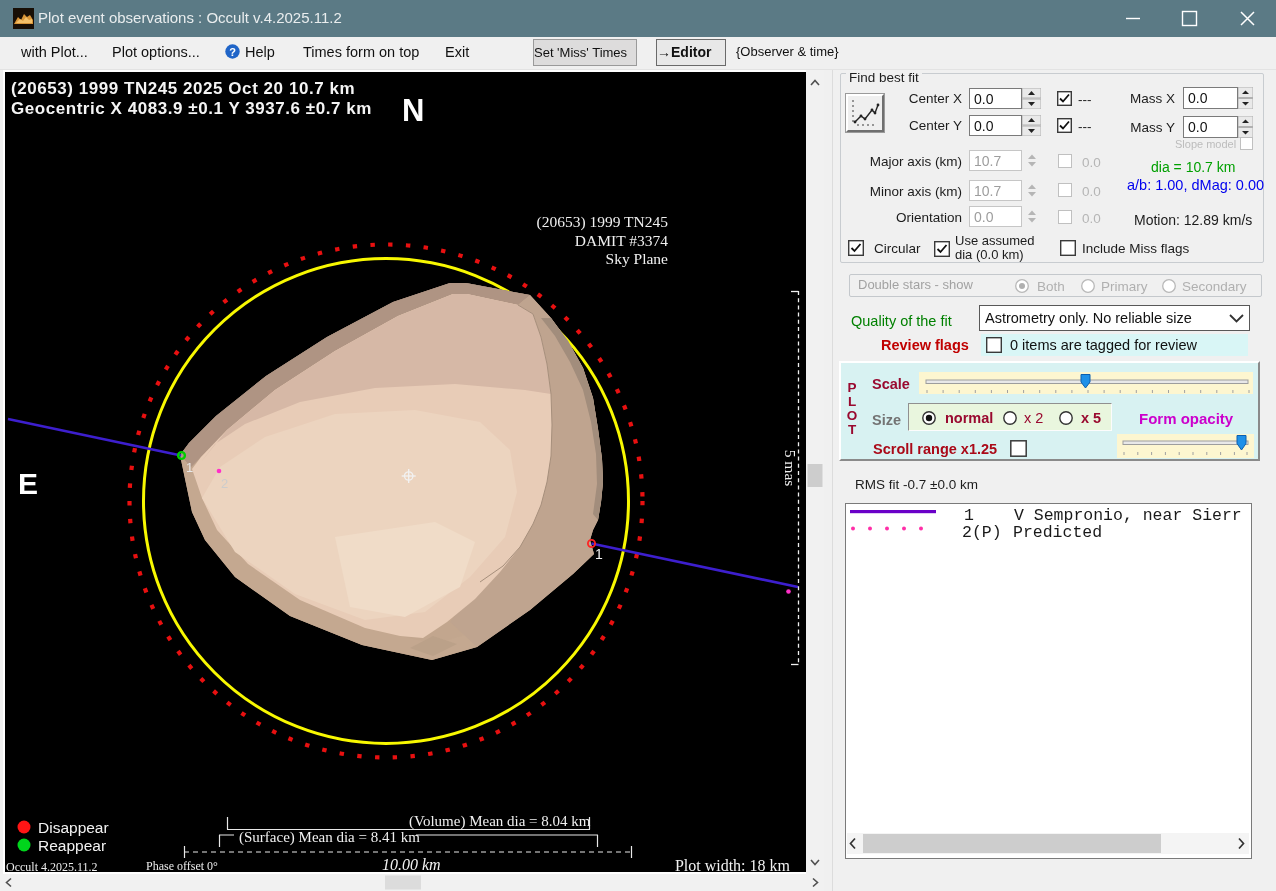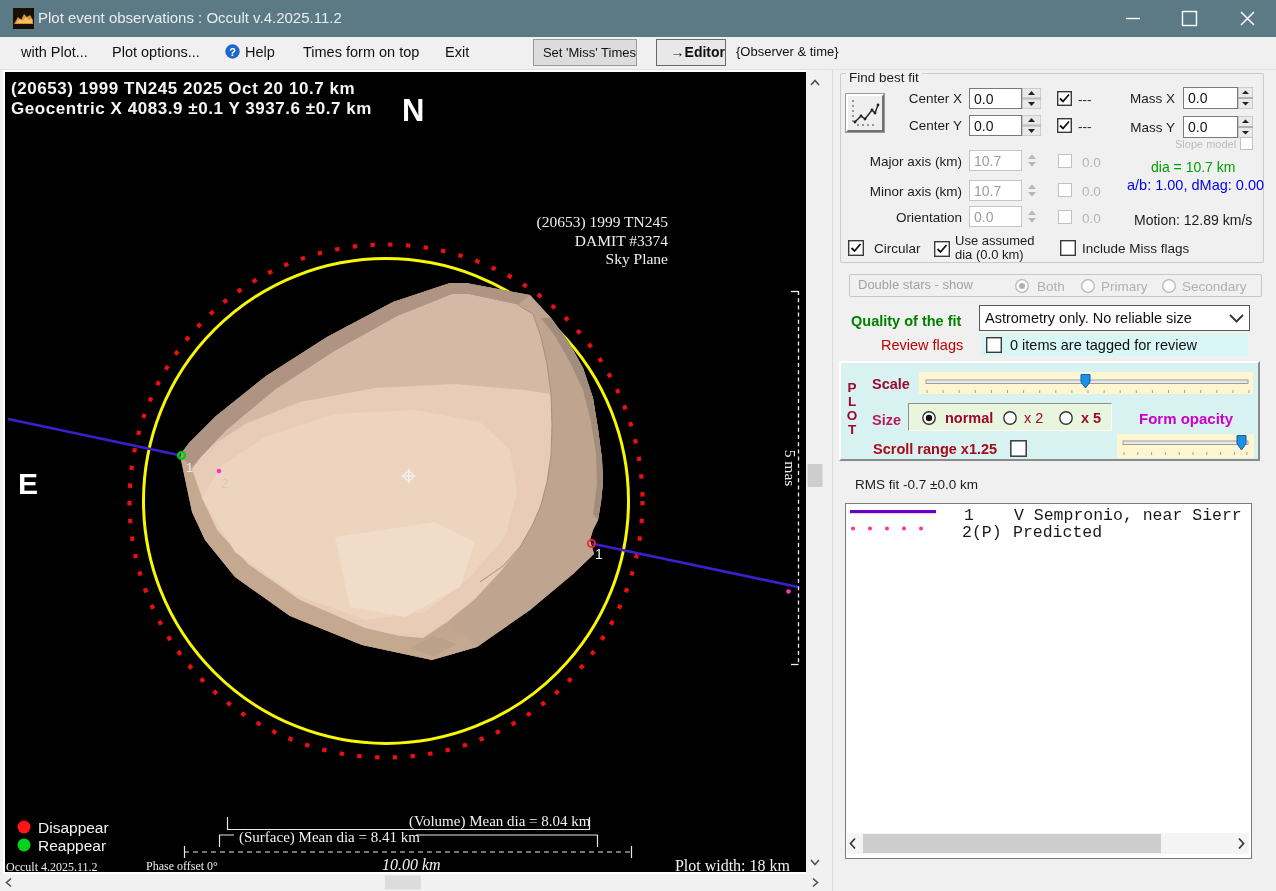--- a/index.html
+++ b/index.html
@@ -3,21 +3,21 @@
 <meta charset="utf-8">
 <style>
   * { margin:0; padding:0; box-sizing:border-box; }
   html,body { width:1276px; height:891px; overflow:hidden; }
   body { font-family:"Liberation Sans", sans-serif; background:#f0f0f0; position:relative; }
   .abs { position:absolute; }
   #titlebar { left:0; top:0; width:1276px; height:37px; background:#5b7a85; }
   #titletext { left:38px; top:9px; color:#e9edee; font-size:15px; }
   #menubar { left:0; top:37px; width:1276px; height:33px; background:#f0f0f0; border-bottom:1px solid #e3e3e3; }
   .mitem { top:44px; font-size:14.5px; color:#111; }
-  .btn { top:39px; height:27px; background:#dddcdc; border:1px solid #9a9a9a; font-size:13px; text-align:right; color:#111; }
+  .btn { top:39px; height:27px; background:#dddcdc; border:1px solid #9a9a9a; font-size:13px; text-align:left; color:#111; }
   #plotframe { left:3px; top:70px; width:805px; height:804px; background:#fff; }
   #plotblack { position:absolute; left:2px; top:2px; width:801px; height:800px; background:#000; }
   #vsb { left:806px; top:70px; width:18px; height:804px; background:#f1f1f1; }
   #hsb { left:0px; top:874px; width:824px; height:17px; background:#f1f1f1; }
   .panlab { position:absolute; font-size:13.5px; color:#1c1c1c; white-space:nowrap; }
   .tb { position:absolute; background:#fff; border:1px solid #7a7a7a; font-size:14px; color:#111; padding-left:4px; padding-top:2px; }
   .tbd { position:absolute; background:#fff; border:1px solid #c6c6c6; font-size:14px; color:#9d9d9d; padding-left:4px; padding-top:2px; }
   .cbd { position:absolute; background:#fff; border:1.5px solid #c0c0c0; }
 </style>
 </head>
@@ -291,28 +291,28 @@
 <div class="abs" style="left:1037px;top:279px;font-size:13.5px;color:#b0b0b0">Both</div>
 <svg class="abs" style="left:1081px;top:279px" width="14" height="14">
     <circle cx="7" cy="7" r="6.3" fill="#fff" stroke="#b8b8b8" stroke-width="1.3"></circle>
   </svg>
 <div class="abs" style="left:1101px;top:279px;font-size:13.5px;color:#b0b0b0">Primary</div>
 <svg class="abs" style="left:1162px;top:279px" width="14" height="14">
     <circle cx="7" cy="7" r="6.3" fill="#fff" stroke="#b8b8b8" stroke-width="1.3"></circle>
   </svg>
 <div class="abs" style="left:1182px;top:279px;font-size:13.5px;color:#b0b0b0">Secondary</div>
 
-<div class="abs" style="left:851px;top:313px;font-size:14.5px;font-weight:bold;color:#008000">Quality of the fit</div>
+<div class="abs" style="left:851px;top:313px;font-size:14.5px;font-weight:normal;color:#008000">Quality of the fit</div>
 <div class="abs" style="left:979px;top:305px;width:271px;height:26px;background:#fff;border:1.5px solid #585858"></div>
 <div class="abs" style="left:985px;top:310px;font-size:14.5px;color:#111">Astrometry only. No reliable size</div>
 <svg class="abs" style="left:1228px;top:313px" width="18" height="11">
     <path d="M2,2 L8.5,8.5 L15,2" stroke="#333" stroke-width="1.8" fill="none"></path>
   </svg>
 
-<div class="abs" style="left:881px;top:337px;font-size:14.5px;font-weight:normal;color:#c00000">Review flags</div>
+<div class="abs" style="left:881px;top:337px;font-size:14.5px;font-weight:bold;color:#c00000">Review flags</div>
 <div class="abs" style="left:981px;top:334px;width:267px;height:22px;background:#d9f6f6"></div>
 <svg class="abs" style="left:986px;top:337px" width="16" height="16">
     <rect x="0.7" y="0.7" width="14.6" height="14.6" fill="#fff" stroke="#3a3a3a" stroke-width="1.4"></rect>
   </svg>
 <div class="abs" style="left:1010px;top:337px;font-size:14.5px;color:#111">0 items are tagged for review</div>
 
 <div class="abs" style="left:839px;top:361px;width:421px;height:100px;background:#d8f2f2;border-top:2px solid #ffffff;border-left:2px solid #ffffff;border-right:2px solid #8a8a8a;border-bottom:2px solid #8a8a8a"></div>
 <div class="abs" style="left:845px;top:381px;font-size:13.5px;font-weight:bold;color:#99092f;line-height:14px;width:14px;text-align:center">P<br>L<br>O<br>T</div>
 <div class="abs" style="left:872px;top:376px;font-size:14.5px;font-weight:bold;color:#99092f">Scale</div>
 <div class="abs" style="left:919px;top:372px;width:334px;height:22px;background:#fdf6d0"></div>
@@ -336,21 +336,21 @@
       <line x1="233.4" y1="18" x2="233.4" y2="21"></line>
       <line x1="249.5" y1="18" x2="249.5" y2="21"></line>
       <line x1="265.6" y1="18" x2="265.6" y2="21"></line>
       <line x1="281.7" y1="18" x2="281.7" y2="21"></line>
       <line x1="297.8" y1="18" x2="297.8" y2="21"></line>
       <line x1="313.9" y1="18" x2="313.9" y2="21"></line>
       <line x1="330" y1="18" x2="330" y2="21"></line>
   </g>
   <path d="M162,2.5 L171,2.5 L171,10 L166.5,16 L162,10 Z" fill="#1e90e8" stroke="#0c5fae" stroke-width="1"></path>
 </svg>
-<div class="abs" style="left:872px;top:412px;font-size:14.5px;font-weight:bold;color:#be185d">Size</div>
+<div class="abs" style="left:872px;top:412px;font-size:14.5px;font-weight:bold;color:#737373">Size</div>
 <div class="abs" style="left:908px;top:403px;width:204px;height:28px;background:#e9f6de;border-top:1px solid #909090;border-left:1px solid #909090;border-right:1px solid #fcfcfc;border-bottom:1px solid #fcfcfc"></div>
 <svg class="abs" style="left:922px;top:411px" width="14" height="14">
     <circle cx="7" cy="7" r="6.2" fill="#fff" stroke="#333" stroke-width="1.4"></circle>
     <circle cx="7" cy="7" r="3.2" fill="#111"></circle>
   </svg>
 <div class="abs" style="left:945px;top:410px;font-size:14.5px;font-weight:bold;color:#99092f">normal</div>
 <svg class="abs" style="left:1003px;top:411px" width="14" height="14">
     <circle cx="7" cy="7" r="6.2" fill="#fff" stroke="#333" stroke-width="1.4"></circle>
   </svg>
 <div class="abs" style="left:1024px;top:410px;font-size:14.5px;font-weight:normal;color:#99092f">x 2</div>

